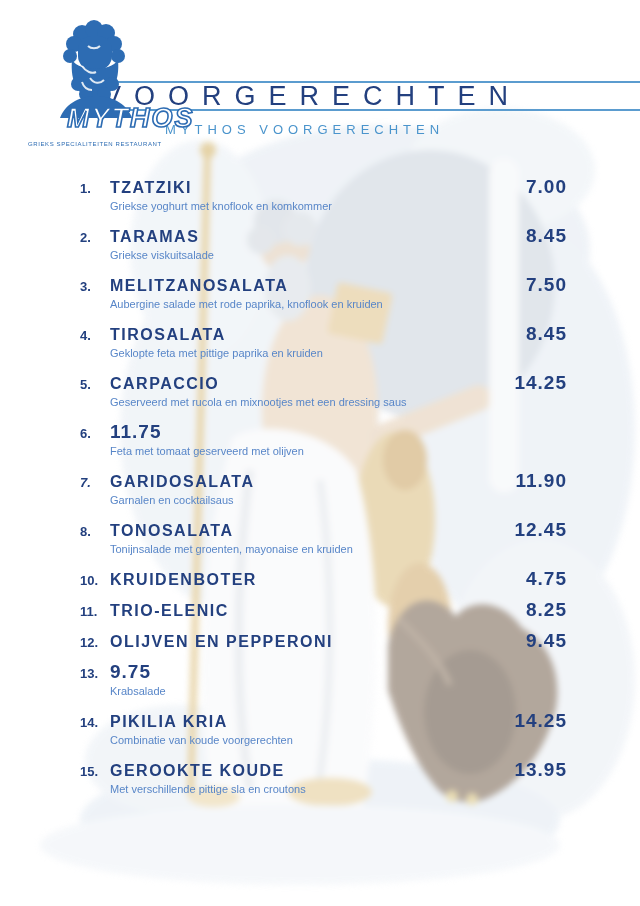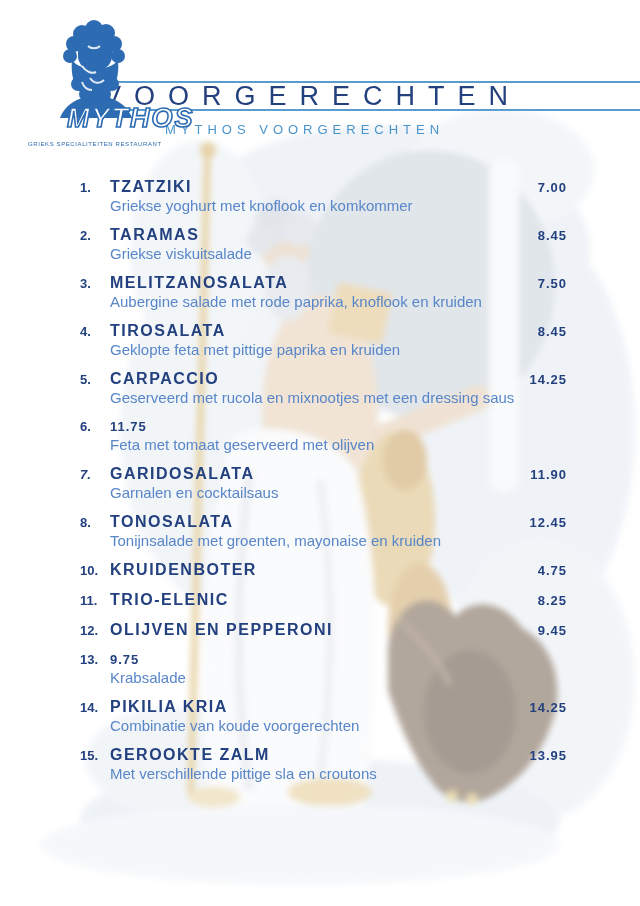--- a/index.html
+++ b/index.html
@@ -99,29 +99,29 @@
   .item-name{
     flex:1 1 auto;
     font-size:16px;line-height:15px;
     font-weight:bold;
     letter-spacing:1.5px;
     color:var(--navy);
     white-space:nowrap;
   }
   .item-price{
     flex:0 0 auto;
-    font-size:13px;line-height:15px;
+    font-size:19px;line-height:15px;
     font-weight:bold;
     letter-spacing:1px;
     color:var(--navy);
   }
   .item-description{
     margin-left:30px;
     margin-top:3px;
-    font-size:15px;line-height:15px;
+    font-size:11px;line-height:15px;
     color:var(--desc-blue);
     white-space:nowrap;
   }
 </style>
 </head>
 <body>
 
 <div class="page">
 
   <svg class="watermark" viewBox="0 0 640 906" aria-hidden="true">
@@ -308,20 +308,20 @@
         <div class="item-line">
           <span class="item-number">14.</span>
           <span class="item-name">PIKILIA KRIA</span>
           <span class="item-price">14.25</span>
         </div>
         <div class="item-description">Combinatie van koude voorgerechten</div>
       </div>
       <div class="menu-item">
         <div class="item-line">
           <span class="item-number">15.</span>
-          <span class="item-name">GEROOKTE ZALM</span>
+          <span class="item-name">GEROOKTE KOUDE</span>
           <span class="item-price">13.95</span>
         </div>
         <div class="item-description">Met verschillende pittige sla en croutons</div>
       </div>
     </div>
 
 </div>
 
 </body></html>

